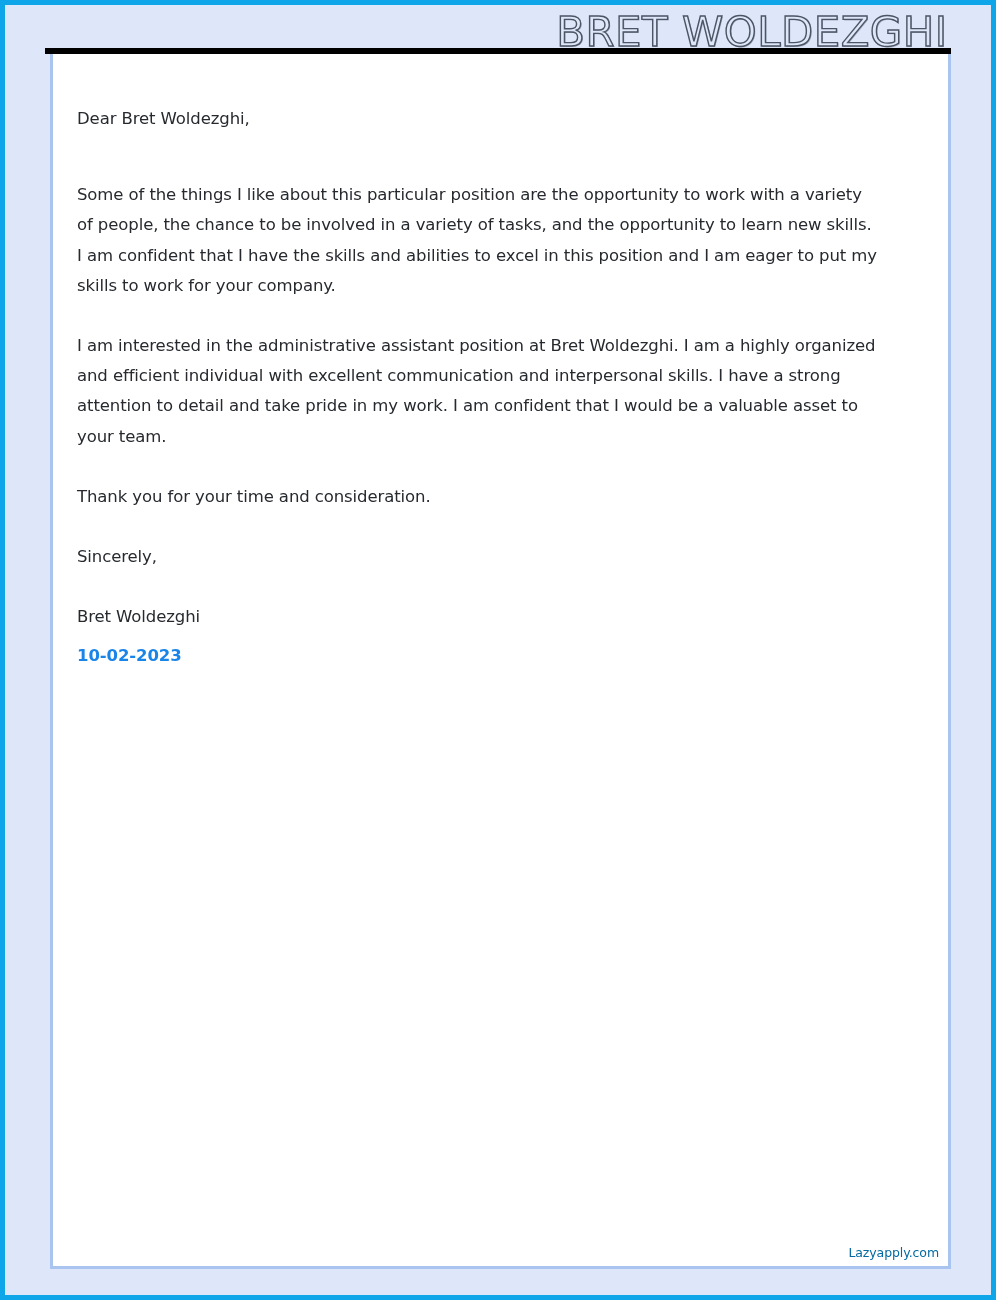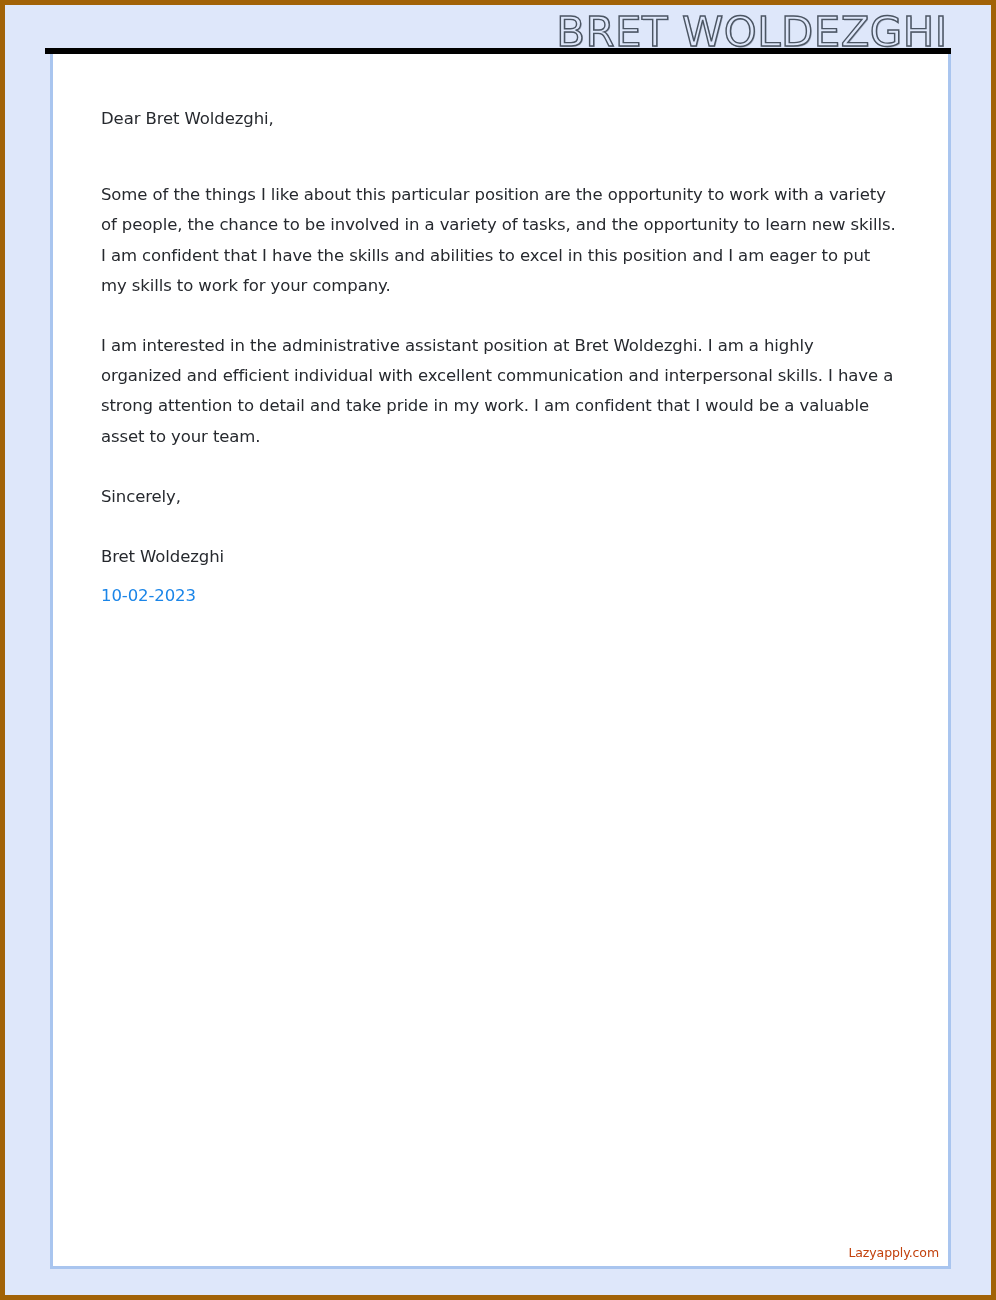--- a/index.html
+++ b/index.html
@@ -8,21 +8,21 @@
     padding: 0;
     background: #ffffff;
   }
 
   .page {
     position: relative;
     width: 996px;
     height: 1300px;
     box-sizing: border-box;
     background: #dee7fa;
-    border: 5px solid #a16207;
+    border: 5px solid #0ea5e9;
     overflow: hidden;
     font-family: "Liberation Sans", sans-serif;
   }
 
   
   .header {
     position: absolute;
     left: 0;
     right: 0;
     top: 0;
@@ -72,21 +72,21 @@
     border-right: 3px solid #a9c5ef;
     border-bottom: 3px solid #a9c5ef;
     border-top: 0;
   }
 
   .card-inner {
     position: relative;
     width: 100%;
     height: 100%;
     box-sizing: border-box;
-    padding: 50px 52px 0 48px;
+    padding: 50px 52px 0 24px;
   }
 
   
   .letter {
     font-family: "DejaVu Sans", "Liberation Sans", sans-serif;
     font-size: 16.5px;
     line-height: 30.2px;
     color: #26292e;
     letter-spacing: -0.1px;
   }
@@ -112,30 +112,31 @@
     margin: 8px 0 30px 0;
   }
 
   .signature {
     margin: 0 0 9px 0;
   }
 
   .date {
     margin: 0;
     color: #1a85e8;
+    font-weight: bold;
   }
 
   
   .footer {
     position: absolute;
     right: 9px;
     bottom: 6px;
     font-family: "DejaVu Sans", "Liberation Sans", sans-serif;
     font-size: 12.5px;
-    color: #c2410c;
+    color: #0369a1;
     letter-spacing: -0.1px;
   }
 </style>
 </head>
 <body>
 
 <div class="page">
 
   <div class="header">
     <div class="header-title">BRET WOLDEZGHI</div>
@@ -147,20 +148,21 @@
     <div class="card-inner">
 
       <div class="letter">
 
         <p class="salutation">Dear Bret Woldezghi,</p>
 
         <p class="para last-body">Some of the things I like about this particular position are the opportunity to work with a variety of people, the chance to be involved in a variety of tasks, and the opportunity to learn new skills. I am confident that I have the skills and abilities to excel in this position and I am eager to put my skills to work for your company.</p>
 
         <p class="para">I am interested in the administrative assistant position at Bret Woldezghi. I am a highly organized and efficient individual with excellent communication and interpersonal skills. I have a strong attention to detail and take pride in my work. I am confident that I would be a valuable asset to your team.</p>
 
+        <p class="thanks">Thank you for your time and consideration.</p>
 
         <p class="closing">Sincerely,</p>
 
         <p class="signature">Bret Woldezghi</p>
 
         <p class="date">10-02-2023</p>
 
       </div>
 
       <div class="footer">Lazyapply.com</div>

